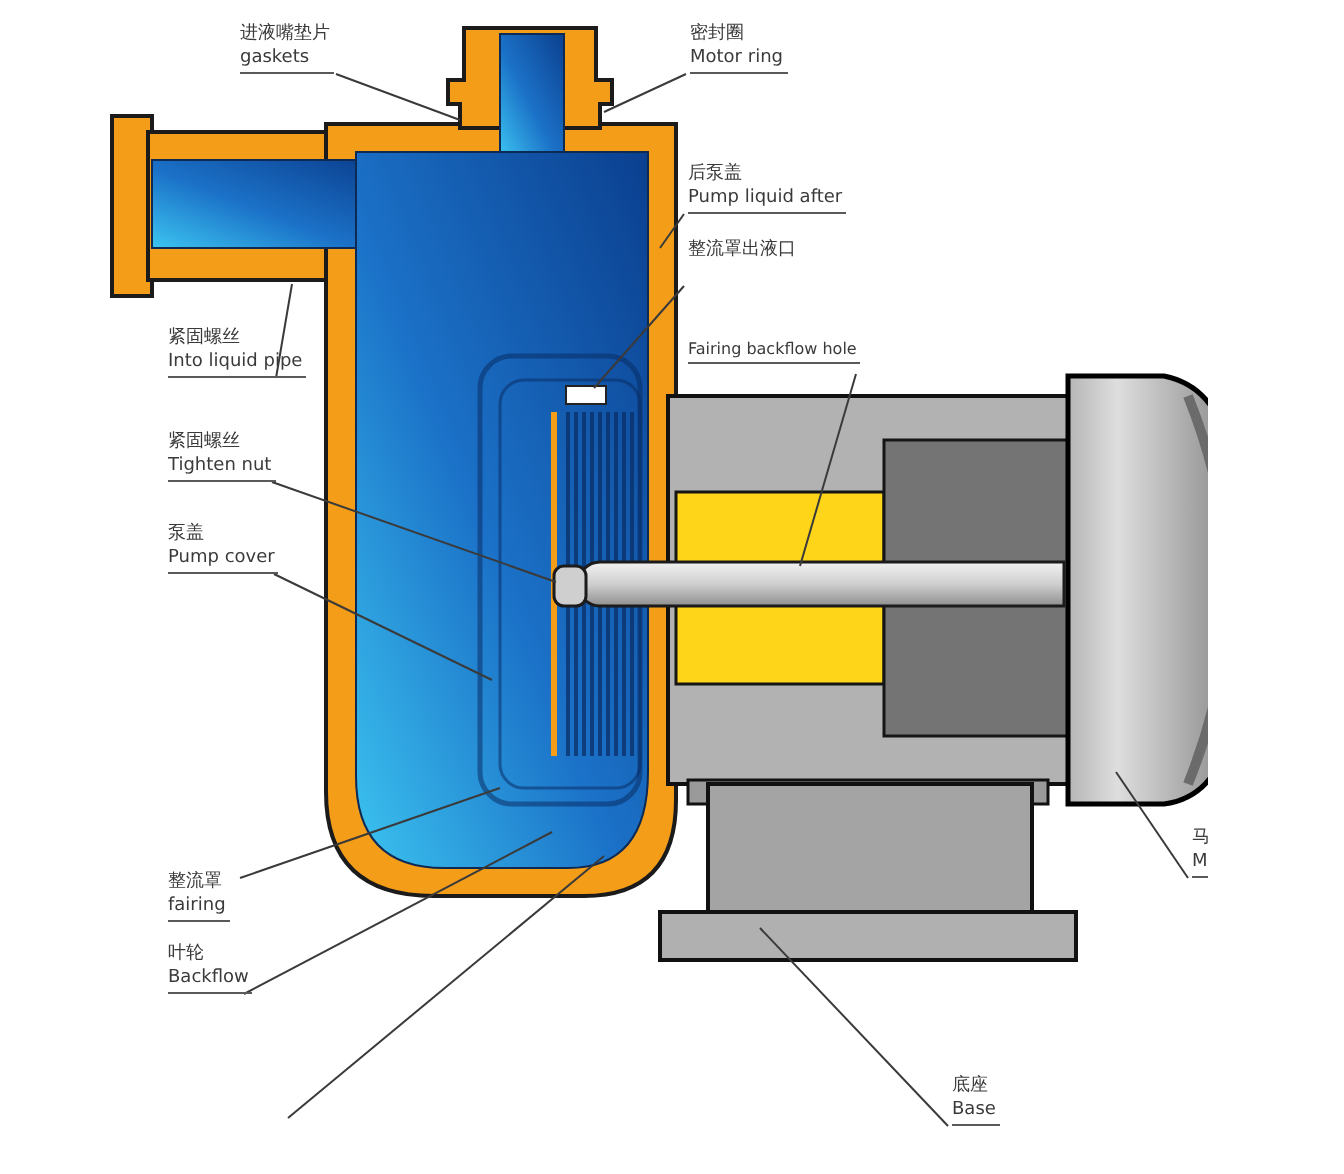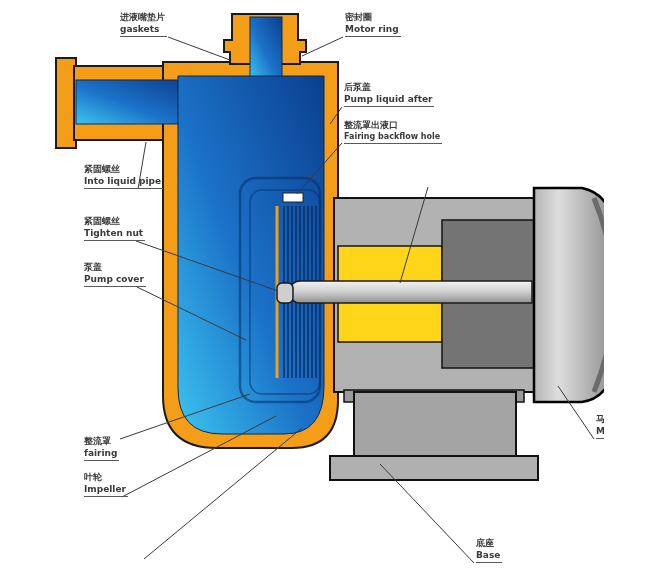--- a/index.html
+++ b/index.html
@@ -1,26 +1,26 @@
 <!DOCTYPE html>
 <html><head>
 <meta charset="utf-8">
 <style>
   html,body{margin:0;padding:0;background:#fff;}
   .canvas{
     position:relative;width:604px;height:587px;background:#ffffff;
-    font-family:"DejaVu Sans","Liberation Sans",sans-serif;overflow:hidden;font-weight:bold;
+    font-family:"DejaVu Sans","Liberation Sans",sans-serif;overflow:hidden;
   }
   .canvas > svg{position:absolute;left:0;top:0;}
   .lbl{
     position:absolute;font-size:9px;line-height:1.3;color:#3a3a3a;
     border-bottom:1px solid #5a5a5a;padding:0 2px 1px 0;white-space:nowrap;
   }
   .lbl .zh,.lbl .en{display:block;}
-  .lbl.small .en{font-size:8px;}
+  .lbl.small .en{font-size:8px;margin-top:38px;}
 </style>
 </head>
 <body>
 
 <div class="canvas">
 
   <svg width="672" height="587" viewBox="0 0 672 587">
     <defs>
       <linearGradient id="blueG" x1="0" y1="1" x2="1" y2="0">
         <stop offset="0" stop-color="#3cc4f0"></stop>
@@ -136,21 +136,21 @@
   </div>
 
 
   <div class="lbl" style="left:84px;top:436px">
     <span class="zh">整流罩</span>
     <span class="en">fairing</span>
   </div>
 
   <div class="lbl" style="left:84px;top:472px">
     <span class="zh">叶轮</span>
-    <span class="en">Impeller</span>
+    <span class="en">Backflow</span>
   </div>
 
 
   <div class="lbl" style="left:596px;top:414px">
     <span class="zh">马达</span>
     <span class="en">Motor</span>
   </div>
 
   <div class="lbl" style="left:476px;top:538px">
     <span class="zh">底座</span>

